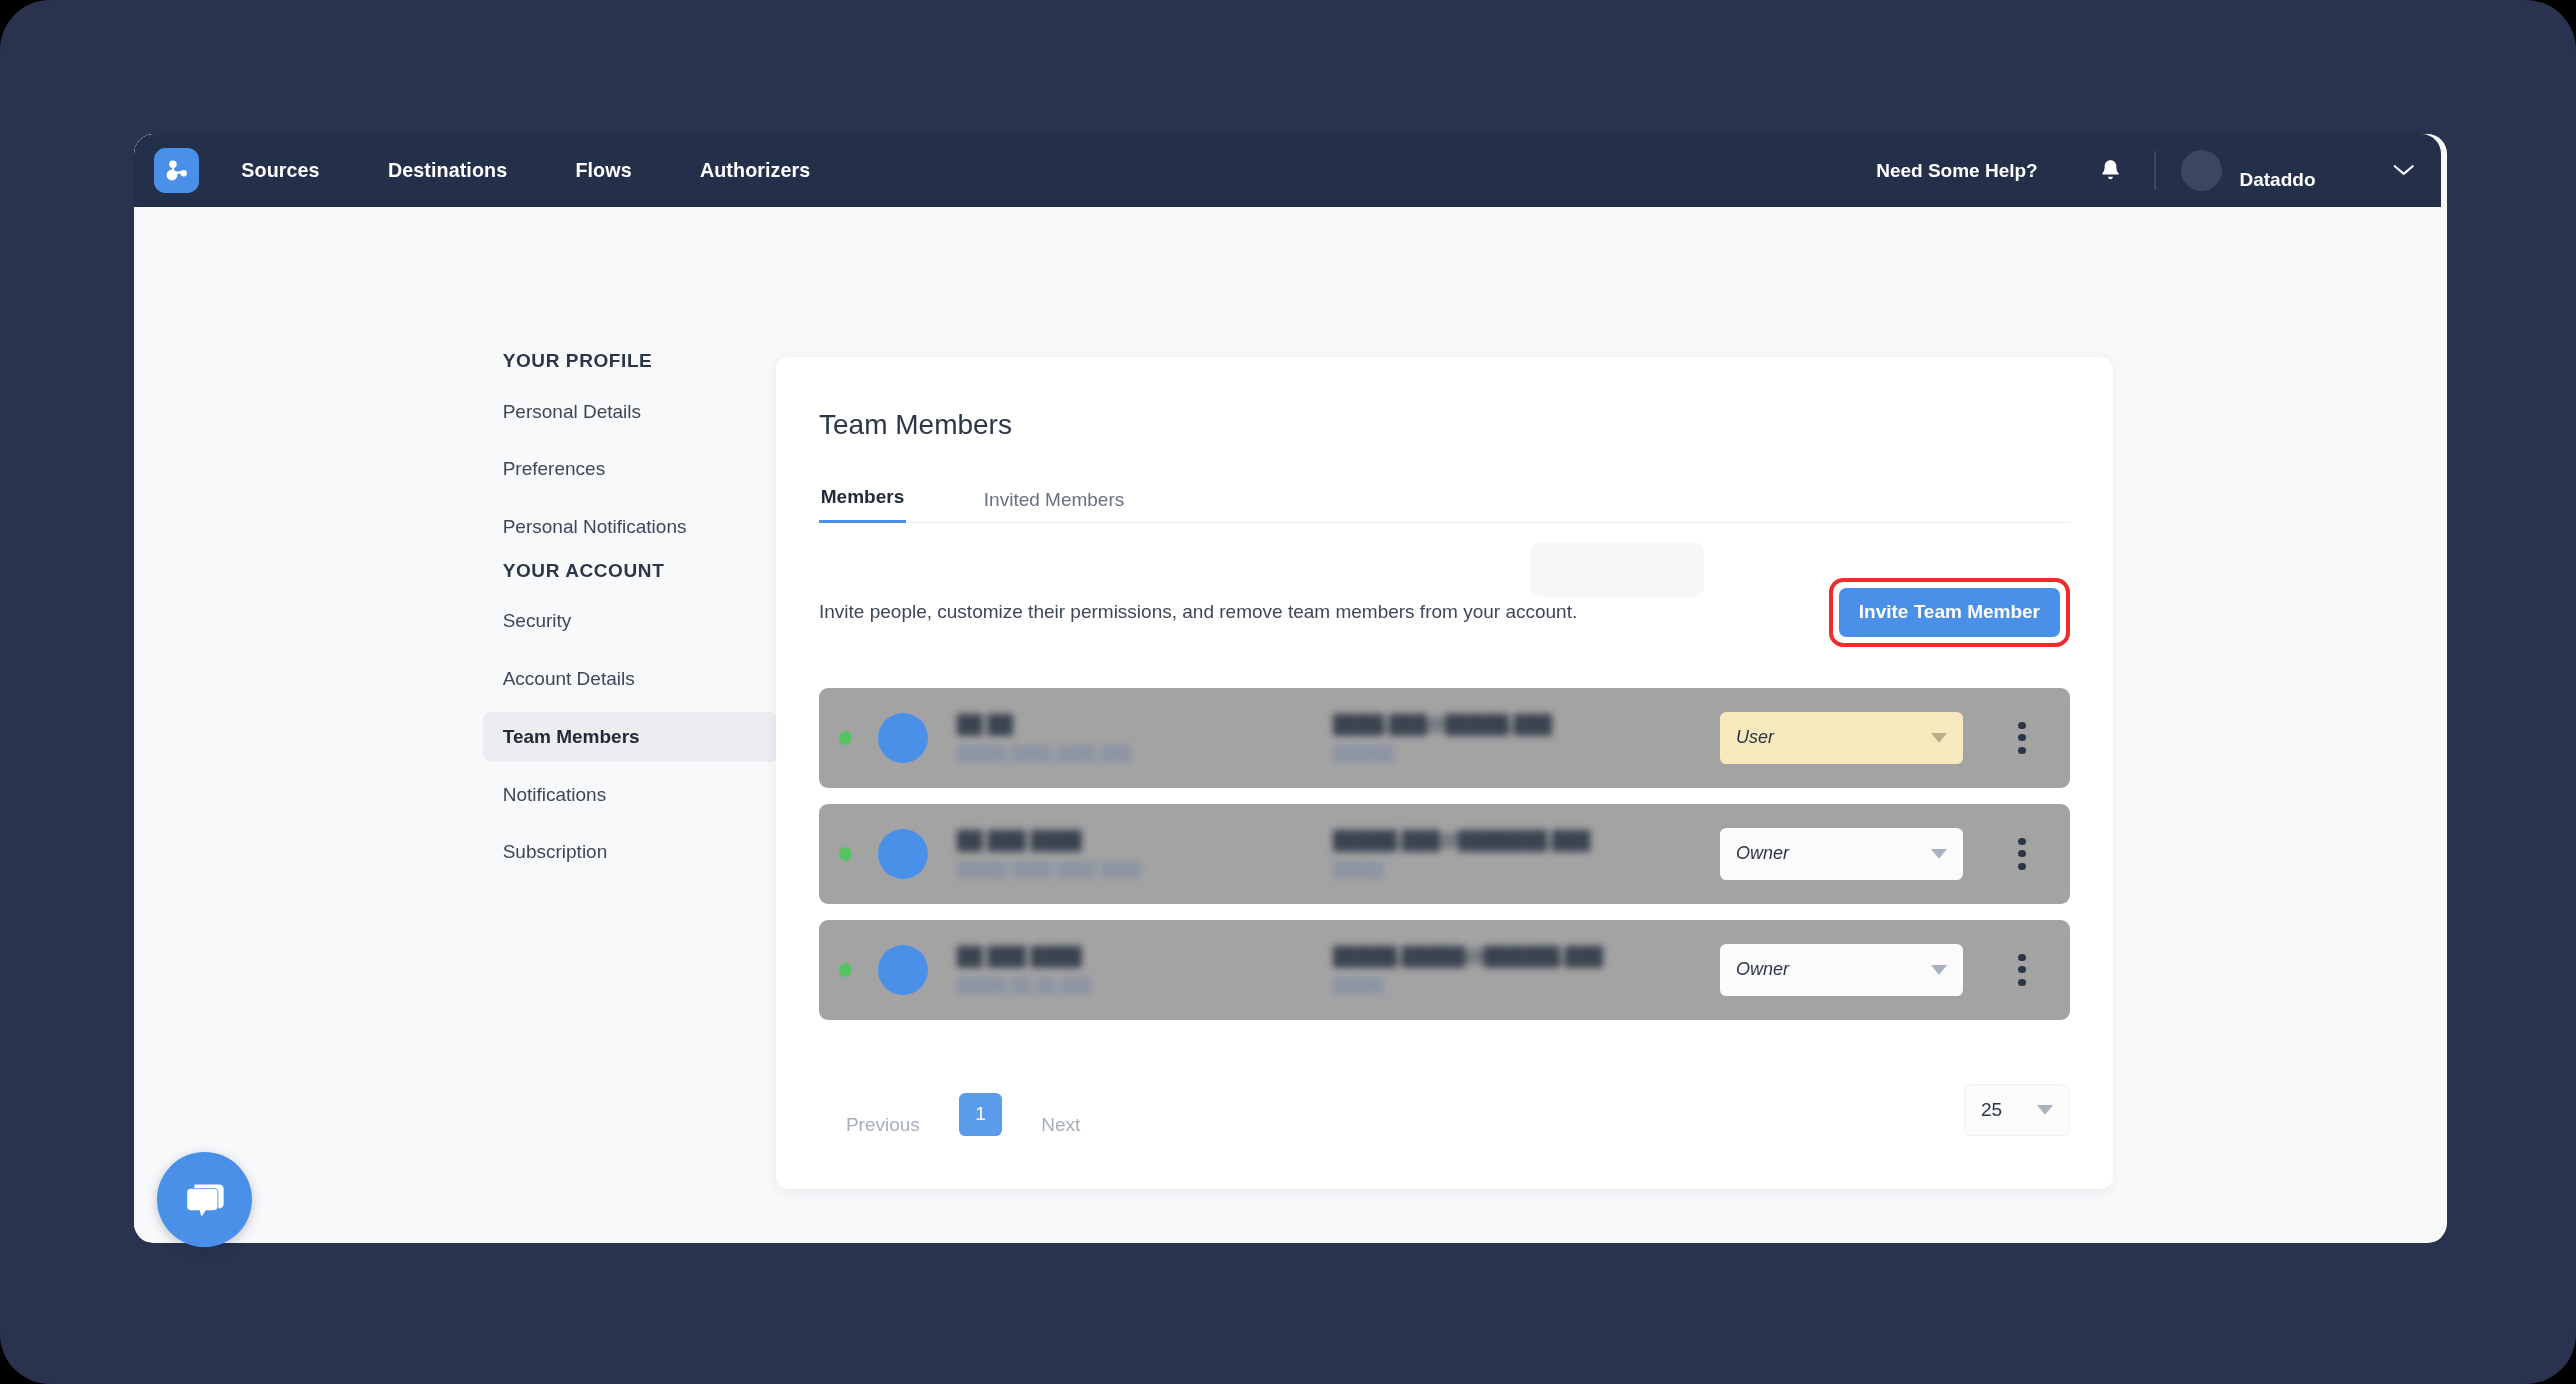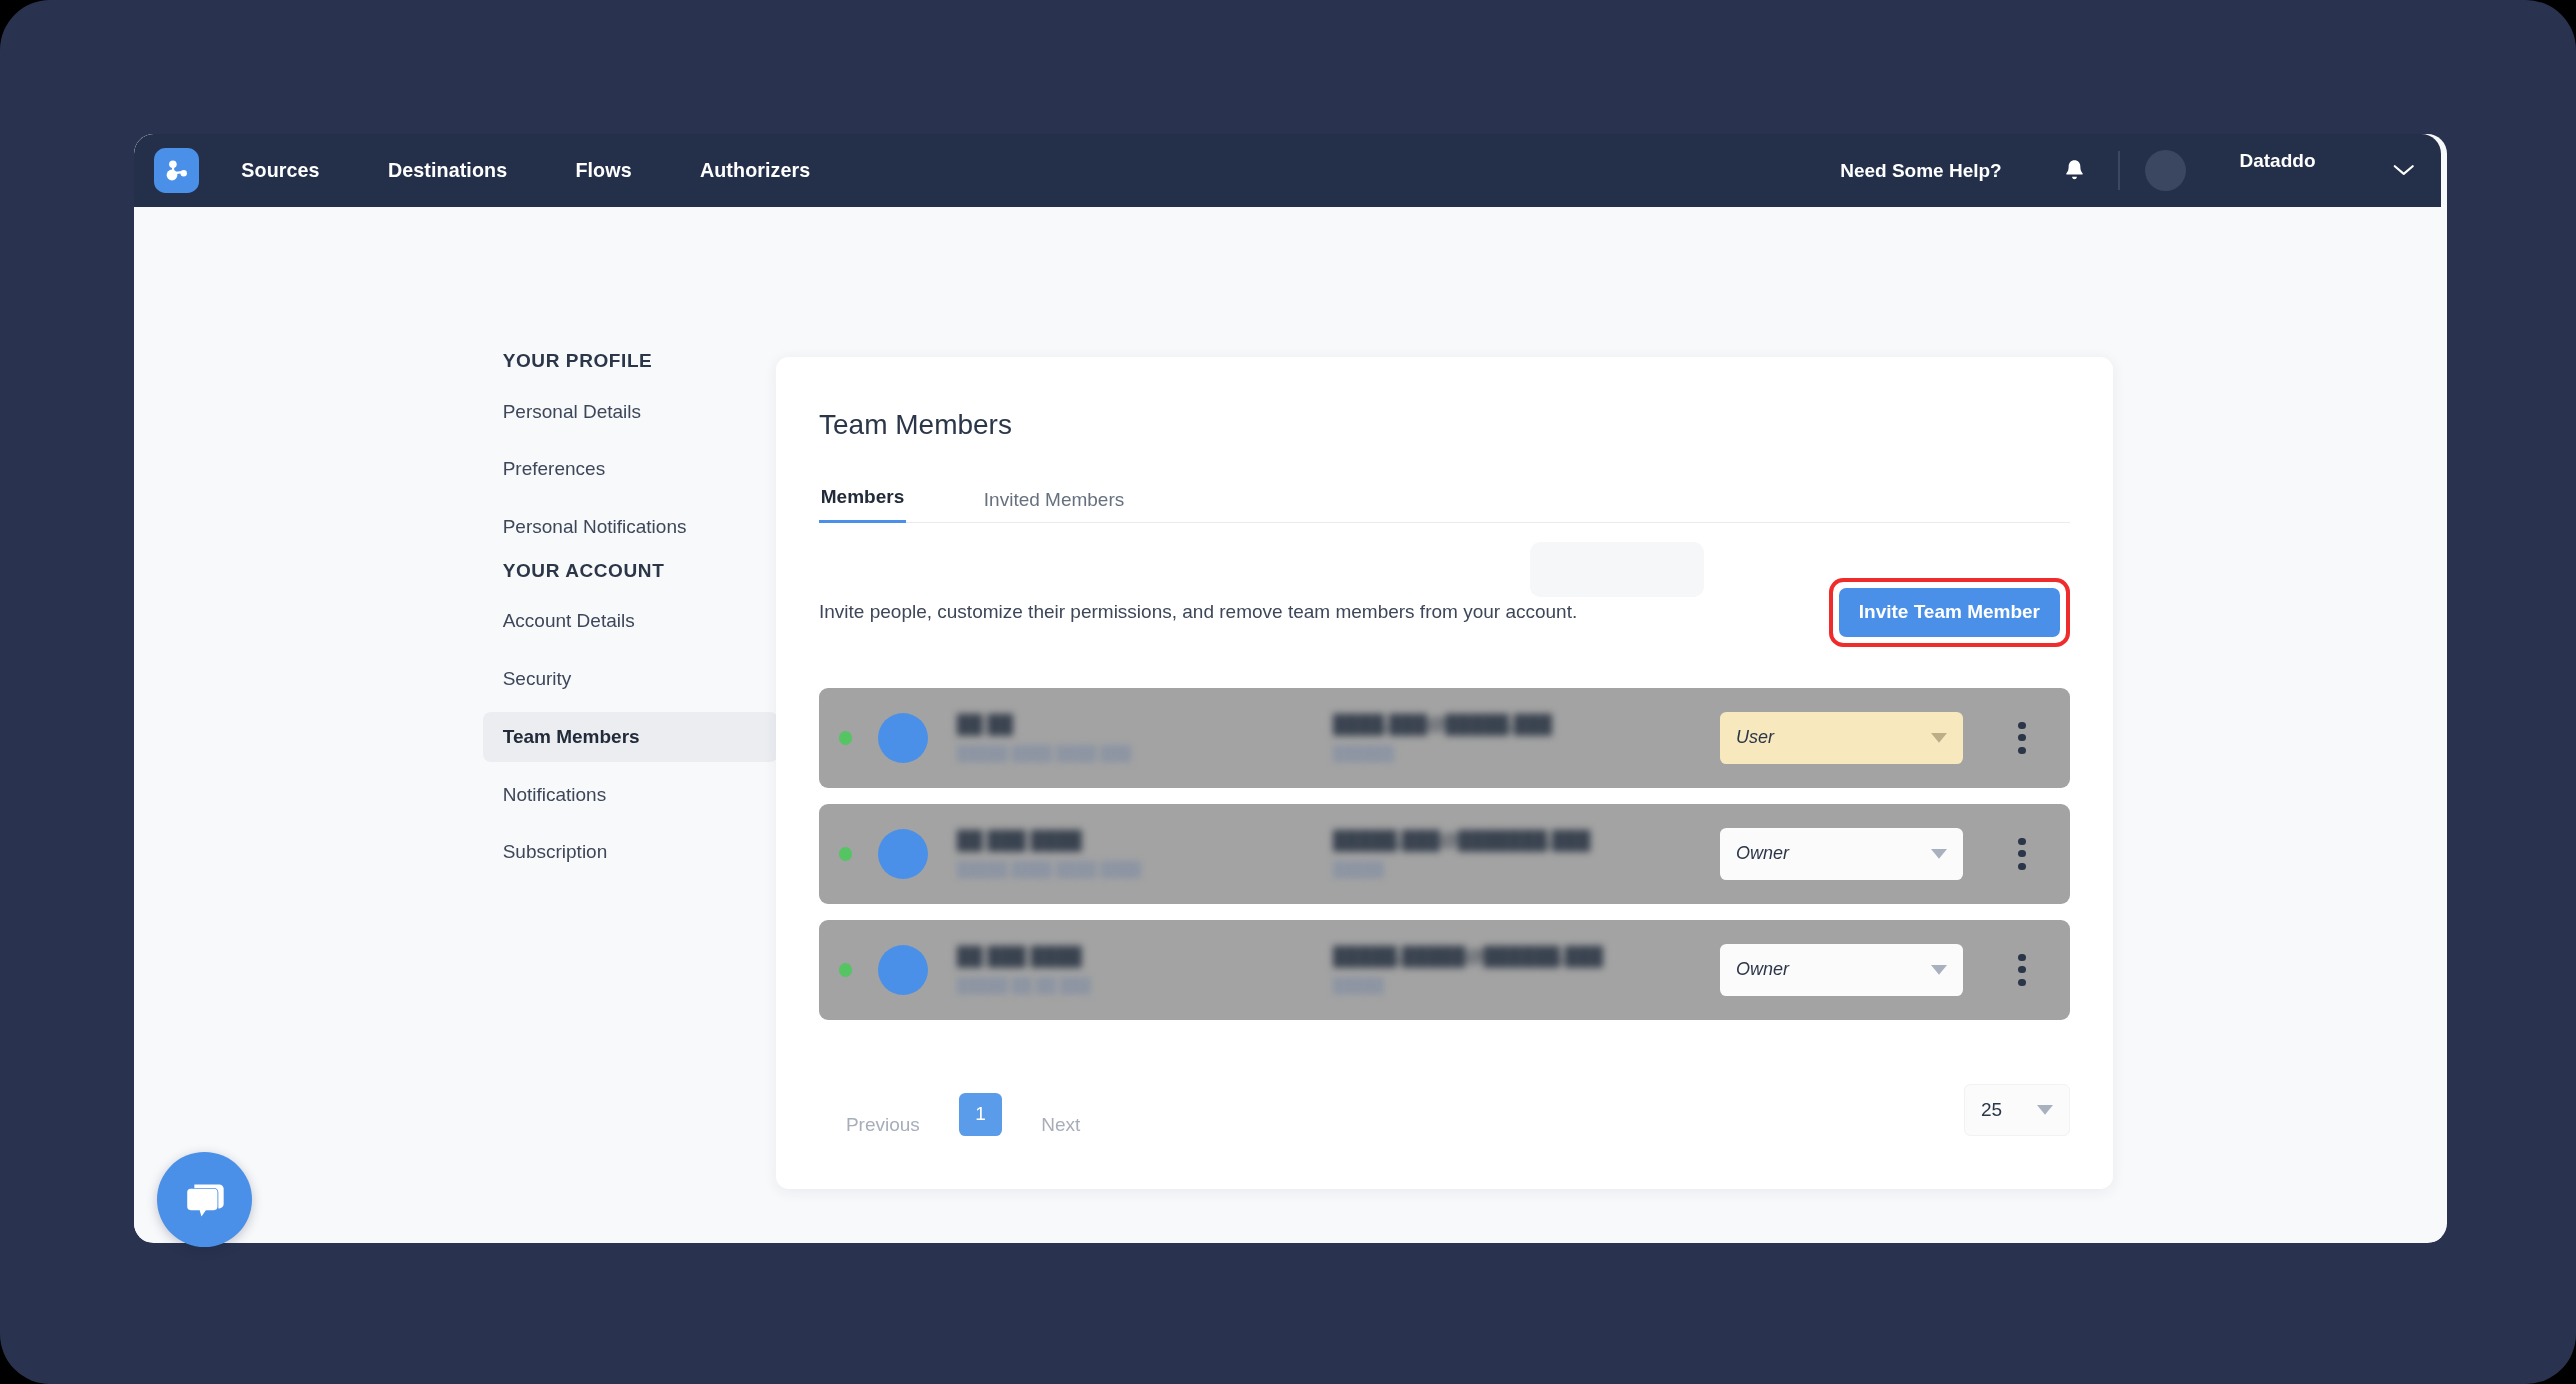--- a/index.html
+++ b/index.html
@@ -76,21 +76,21 @@
     width: 32px; height: 36px;
     display: flex; align-items: center; justify-content: center;
     cursor: pointer;
     margin-right: 27px;
   }
   .nav-divider {
     width: 1.8px; height: 39px;
     background: #3c4763;
     margin-right: 25px;
   }
-  .nav-account { display: flex; align-items: flex-start; cursor: pointer; gap: 36px; }
+  .nav-account { display: flex; align-items: flex-end; cursor: pointer; }
   .nav-avatar {
     width: 41px; height: 41px;
     border-radius: 50%;
     background: #3b4761;
     margin-right: 18px;
     flex: 0 0 auto;
   }
   .nav-account-name {
     color: #ffffff;
     font-size: 19px;
@@ -413,22 +413,22 @@
 
     <div class="page-body">
 
       <div class="settings-nav">
         <div class="nav-section-title">YOUR PROFILE</div>
         <div class="settings-item">Personal Details</div>
         <div class="settings-item">Preferences</div>
         <div class="settings-item">Personal Notifications</div>
 
         <div class="nav-section-title second">YOUR ACCOUNT</div>
+        <div class="settings-item">Security</div>
         <div class="settings-item">Account Details</div>
-        <div class="settings-item">Security</div>
         <div class="settings-item active">Team Members</div>
         <div class="settings-item">Notifications</div>
         <div class="settings-item">Subscription</div>
       </div>
 
       <div class="card">
         <div class="card-title">Team Members</div>
 
         <div class="tabs">
           <div class="tab active">Members</div>

